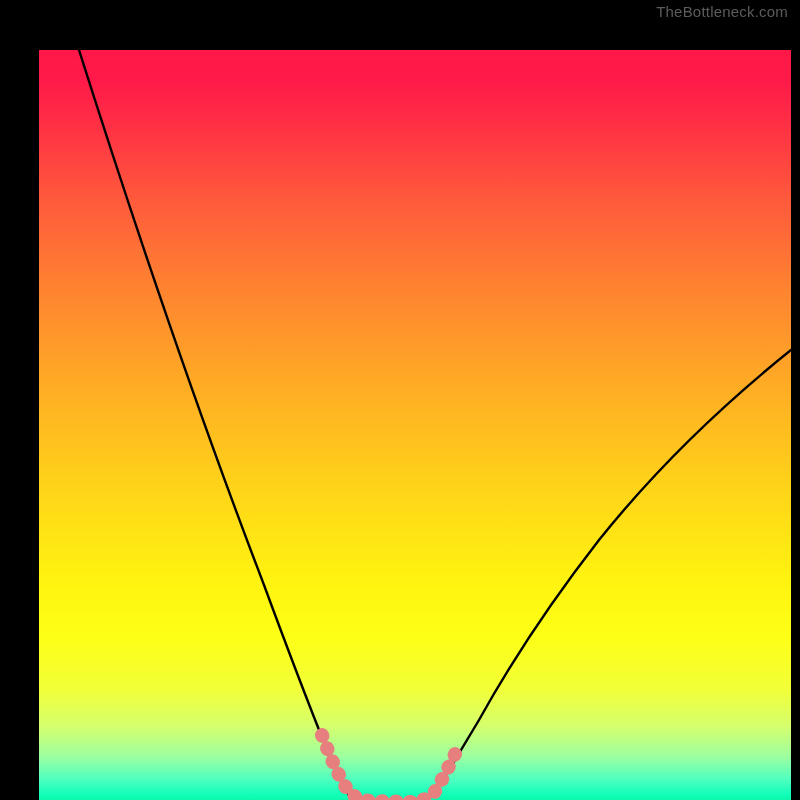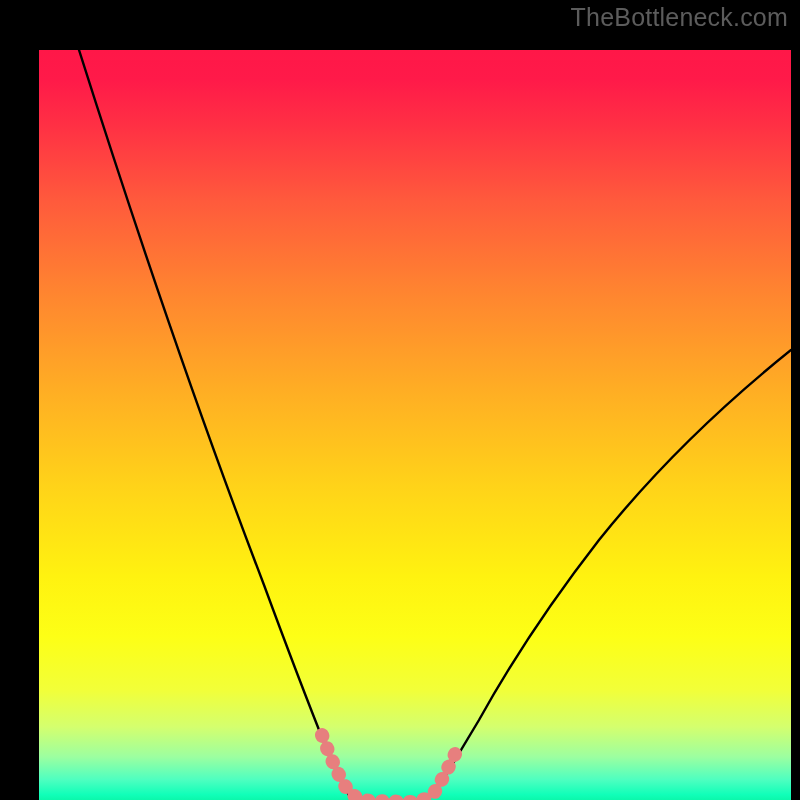--- a/index.html
+++ b/index.html
@@ -57,21 +57,21 @@
     left: 0;
     top: 0;
     width: 752px;
     height: 752px;
   }
   .watermark {
     position: absolute;
     top: 3px;
     right: 12px;
     color: #5c5c5c;
-    font-size: 25px;
+    font-size: 15px;
     font-weight: 400;
     letter-spacing: 0.2px;
     user-select: none;
   }
 </style>
 </head>
 <body>
 
 <div class="frame">
   <div class="plot-area">

